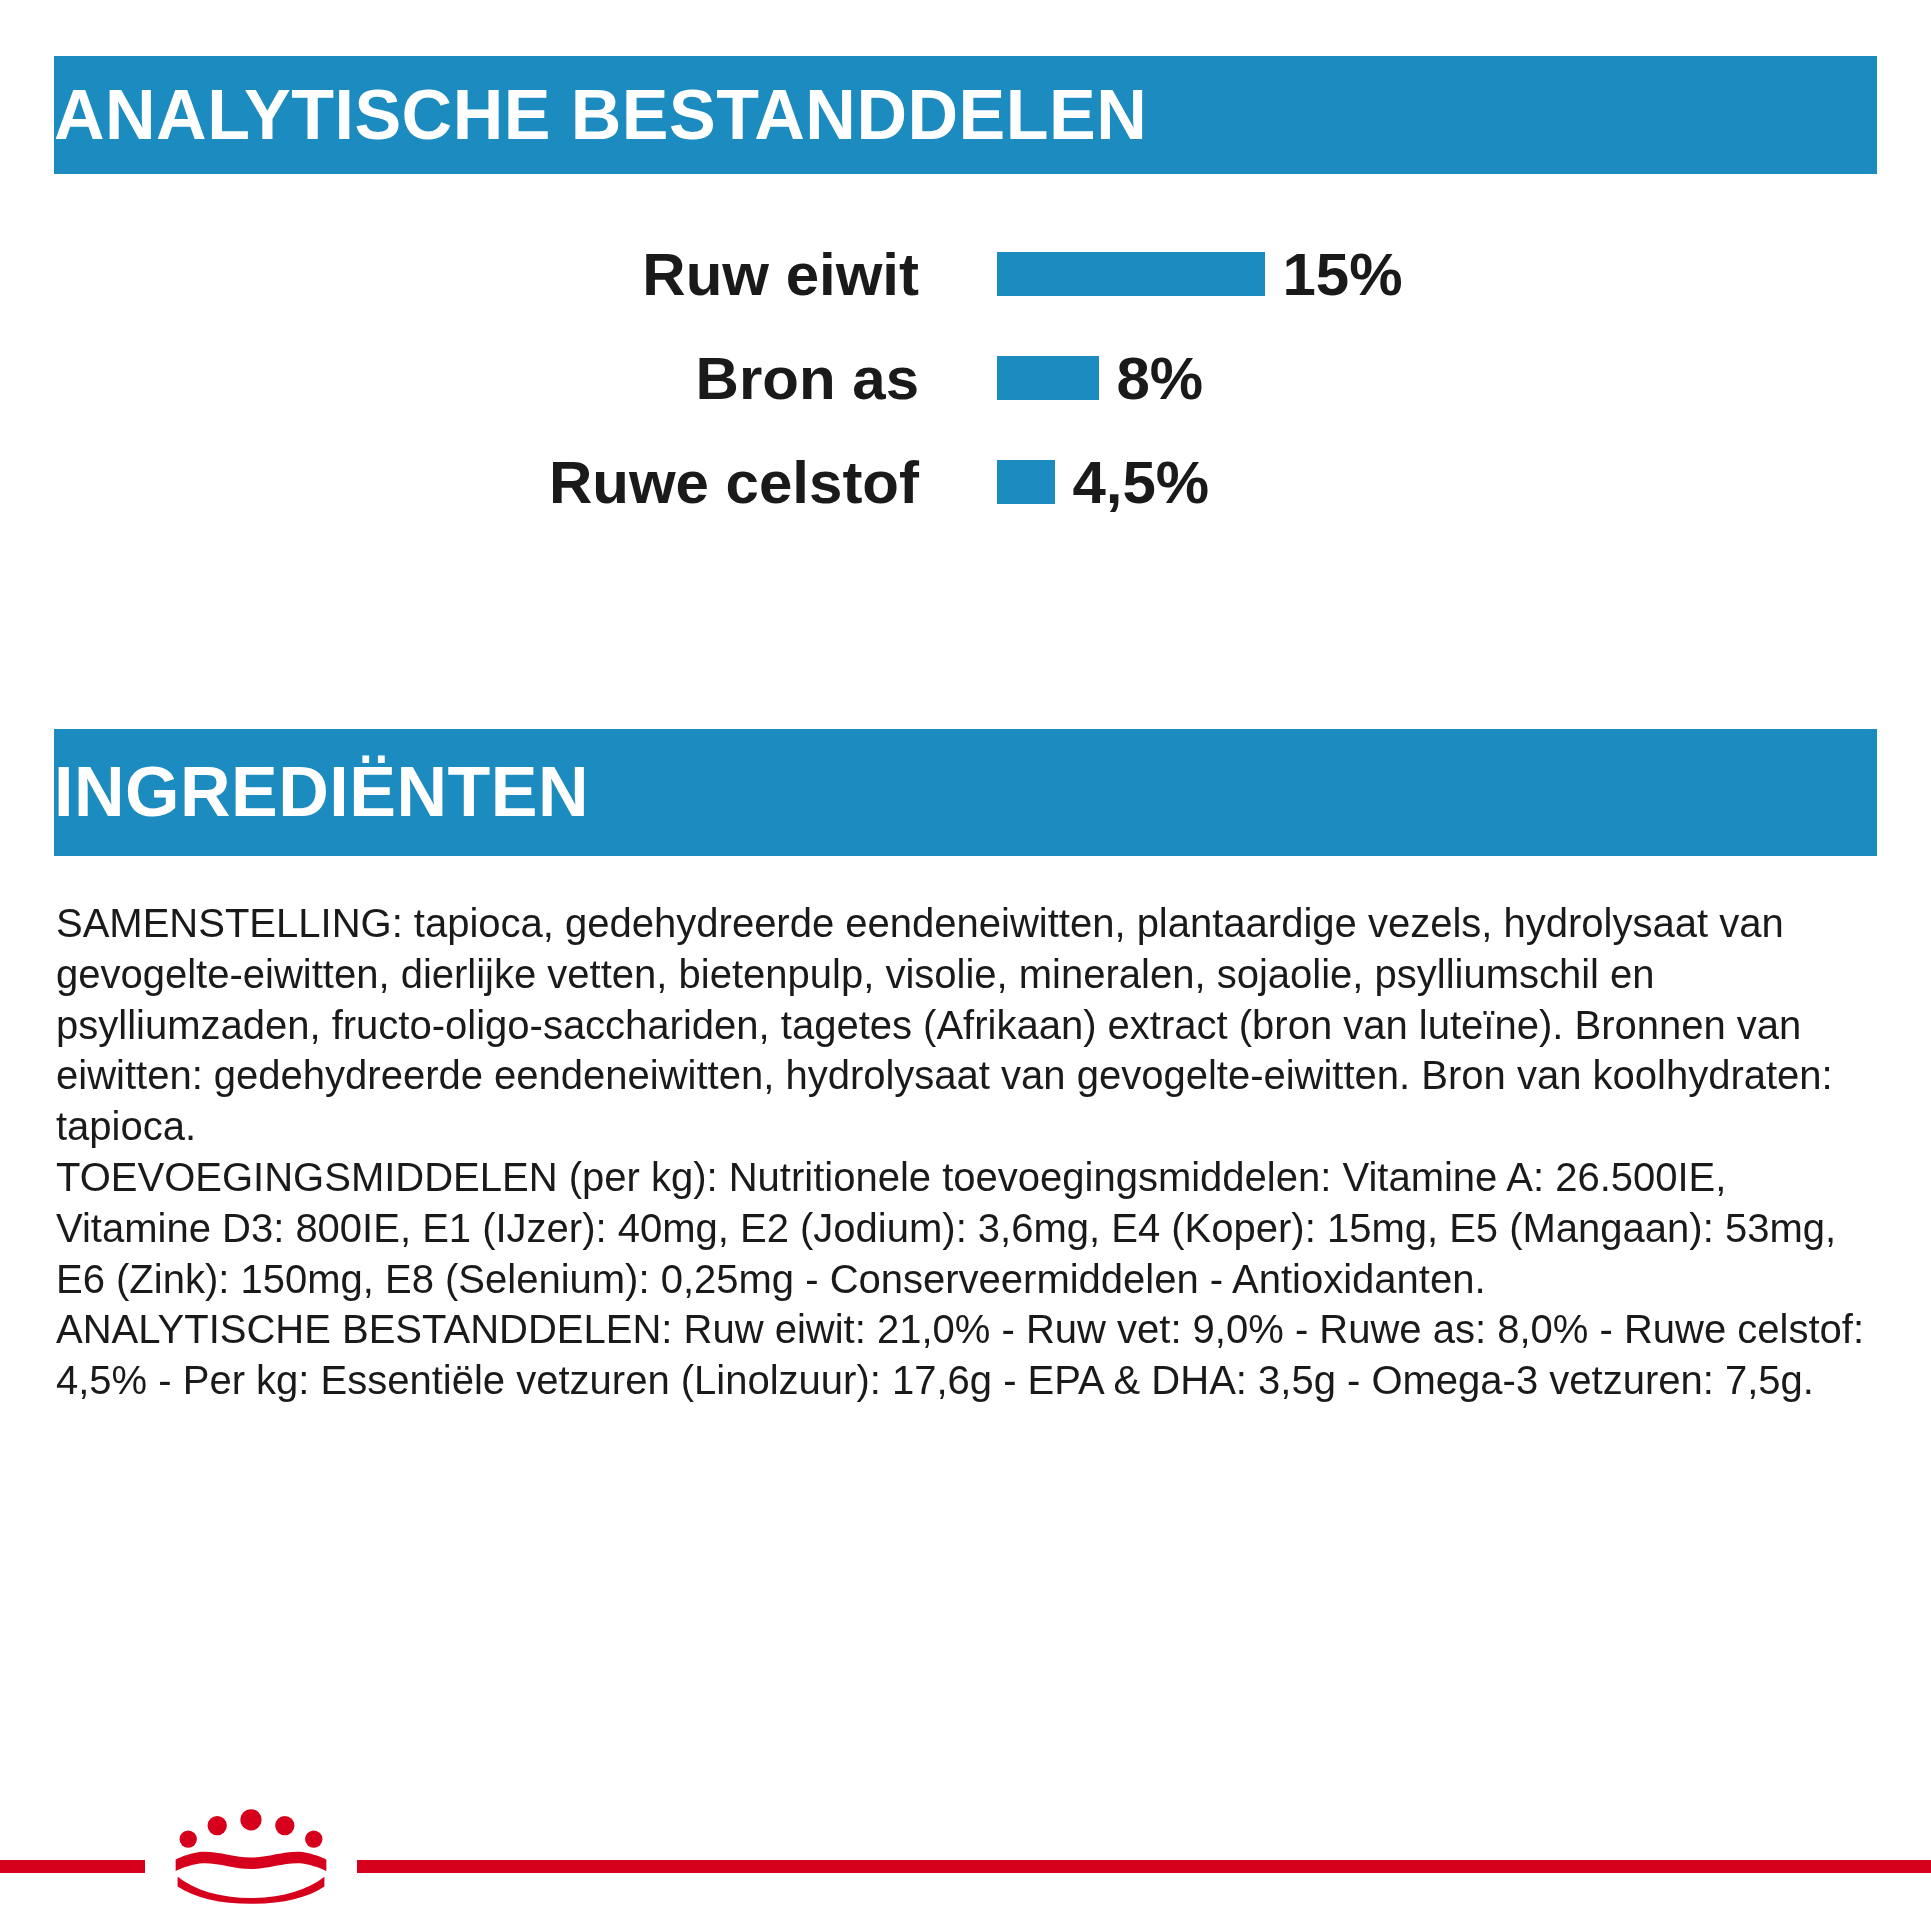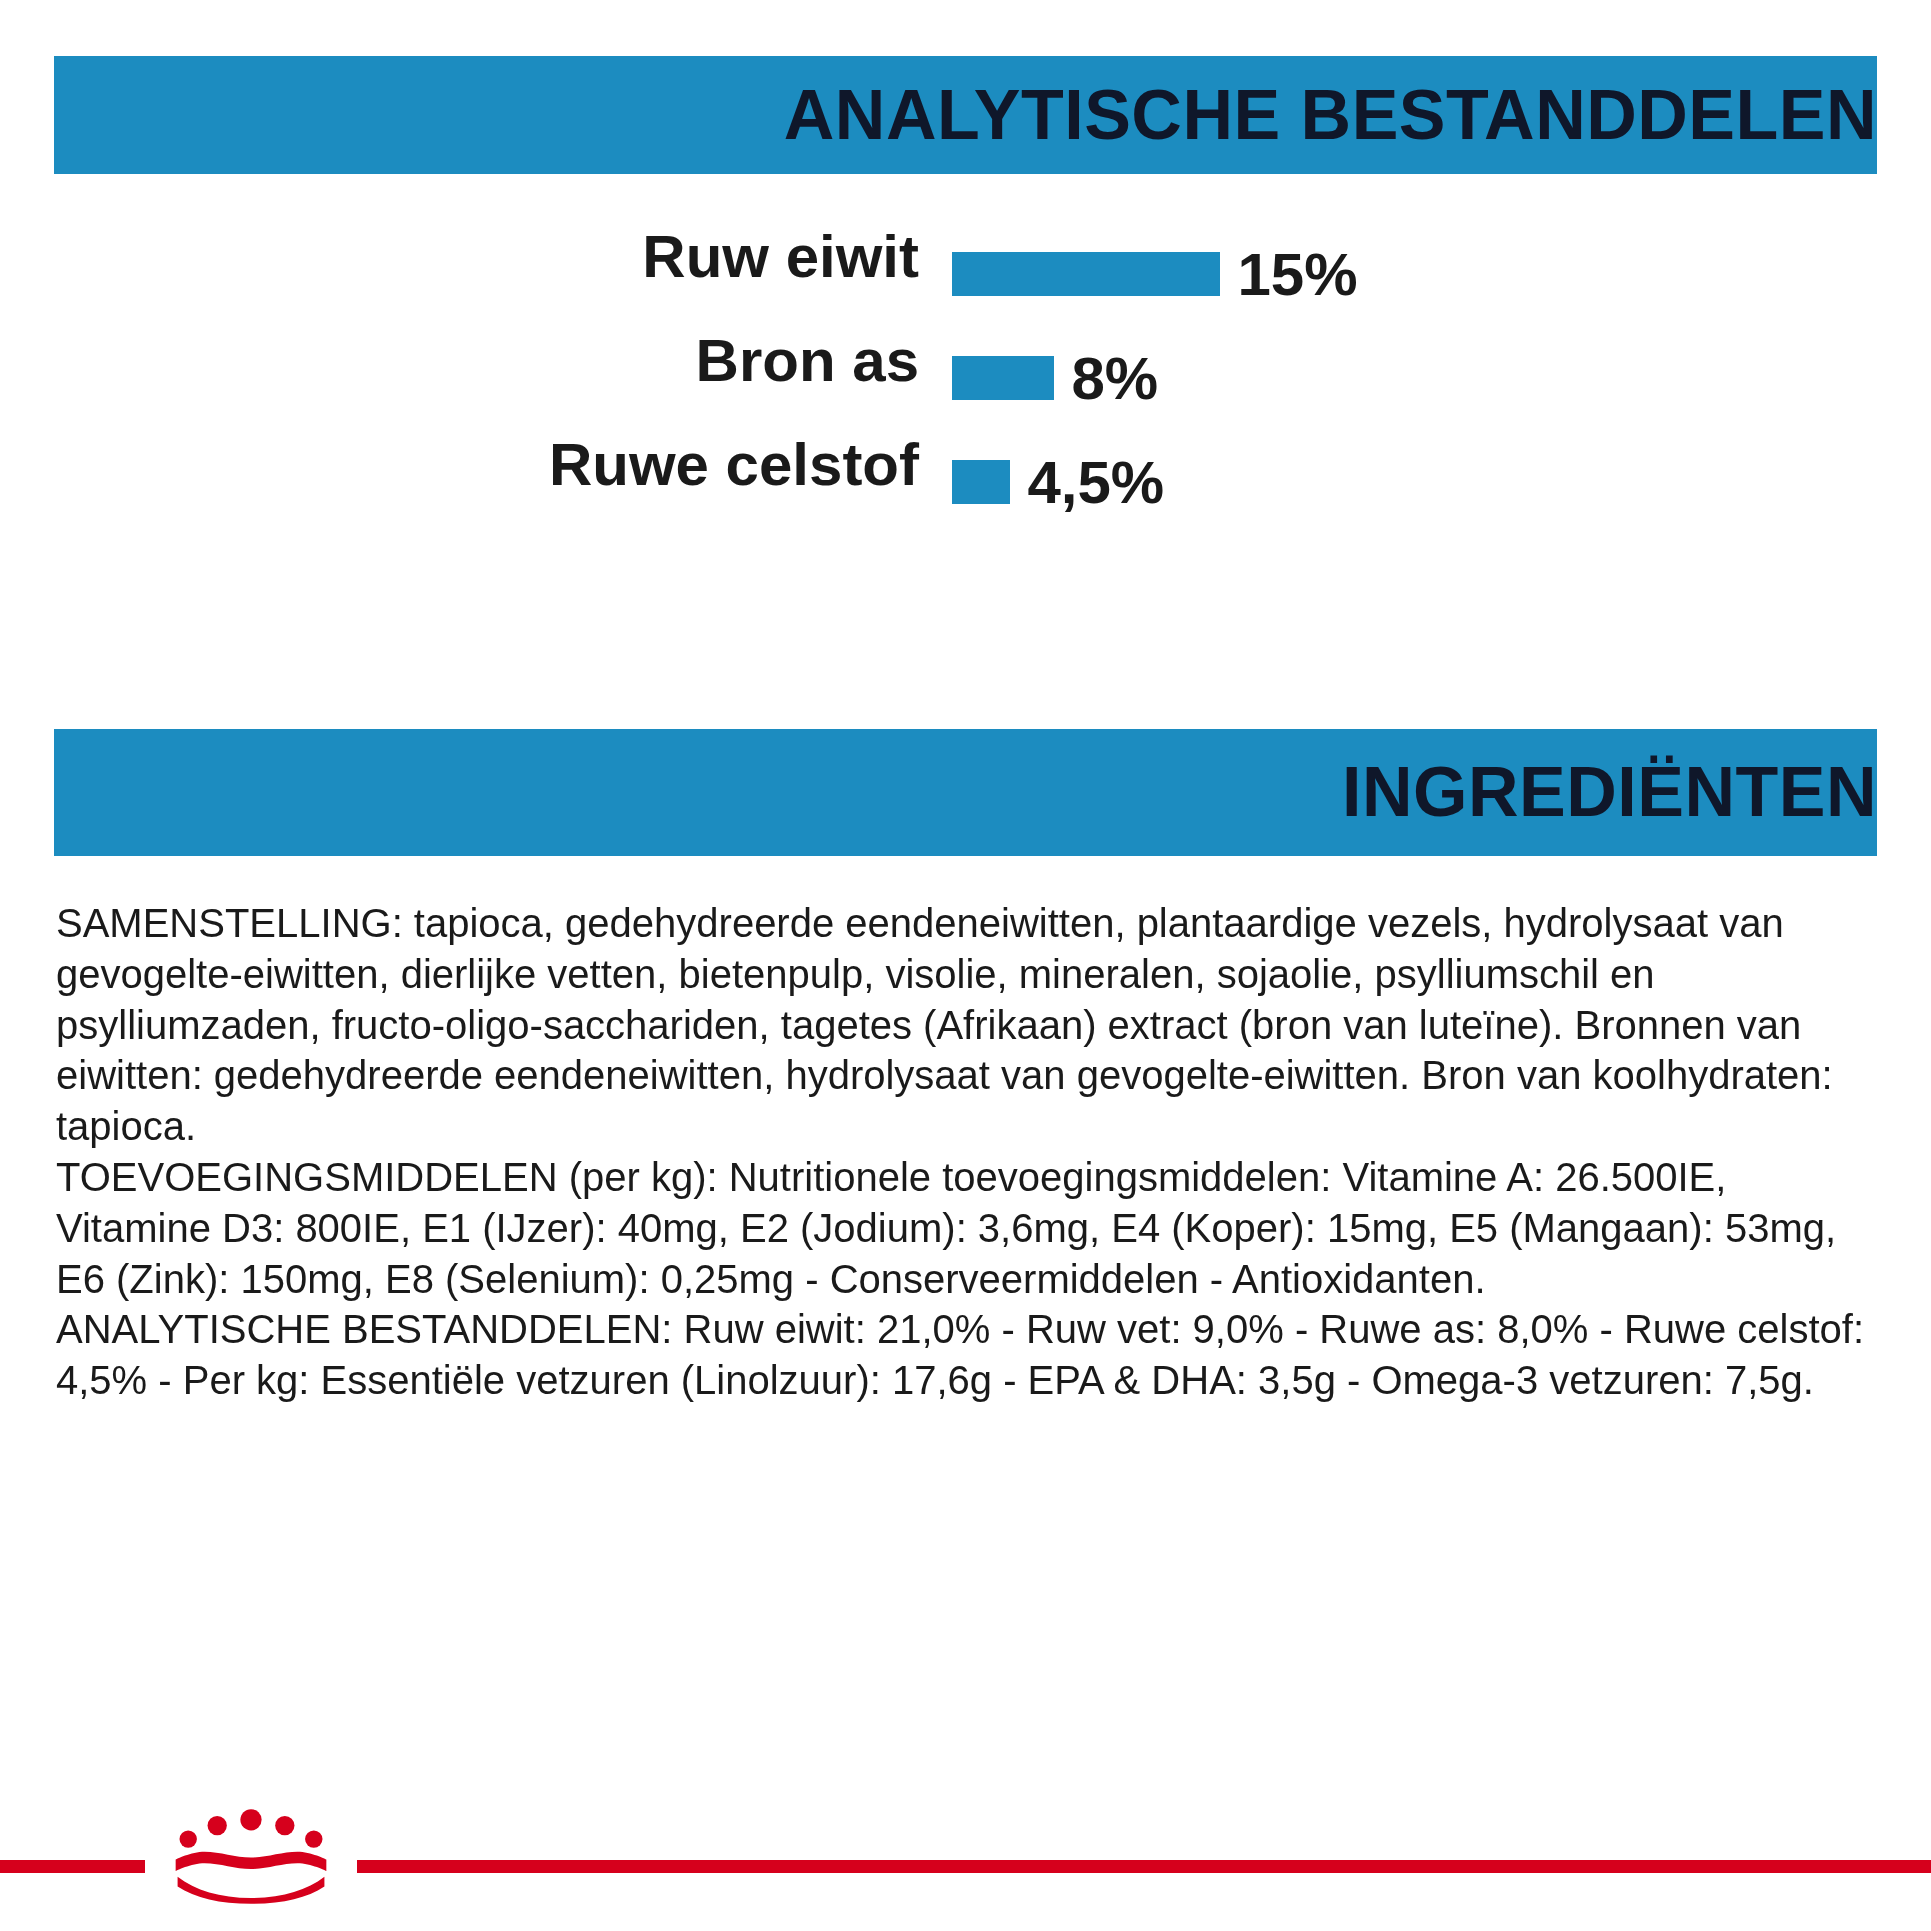--- a/index.html
+++ b/index.html
@@ -17,22 +17,22 @@
   .page {
     position: relative;
     width: 1931px;
     height: 1931px;
     box-sizing: border-box;
   }
 
   
   .band {
     background: #1c8cc0;
-    color: #0f172a;
-    text-align: right;
+    color: #ffffff;
+    text-align: left;
     font-weight: bold;
     letter-spacing: 0.5px;
   }
   .band-analytical {
     position: absolute;
     left: 54px;
     top: 56px;
     width: 1823px;
     height: 118px;
     line-height: 118px;
@@ -50,21 +50,23 @@
 
   
   .analytics {
     position: absolute;
     left: 54px;
     top: 222px;
     width: 1823px;
   }
   .arow {
     display: flex;
+    align-items: center;
     height: 104px;
+    gap: 45px;
   }
   .arow .label {
     width: 898px;
     text-align: right;
     font-size: 60px;
     font-weight: bold;
     color: #1a1a1a;
     padding-right: 33px;
     box-sizing: border-box;
     white-space: nowrap;

